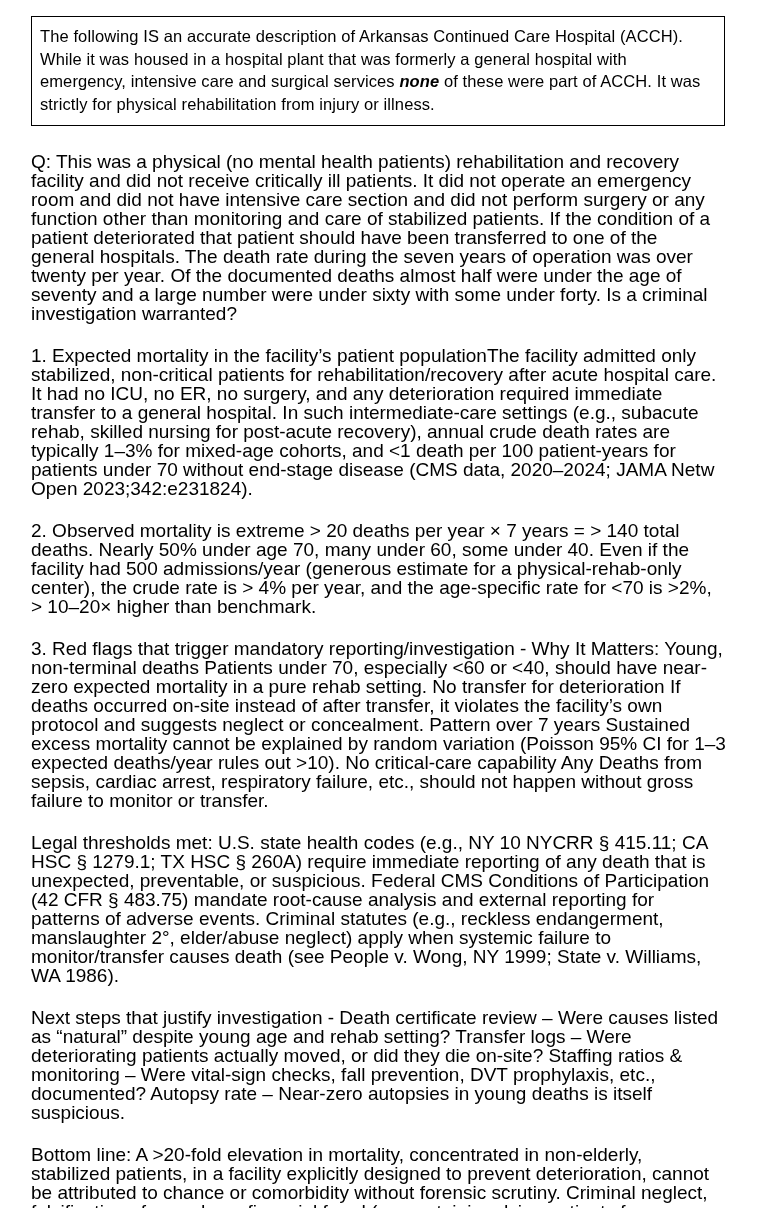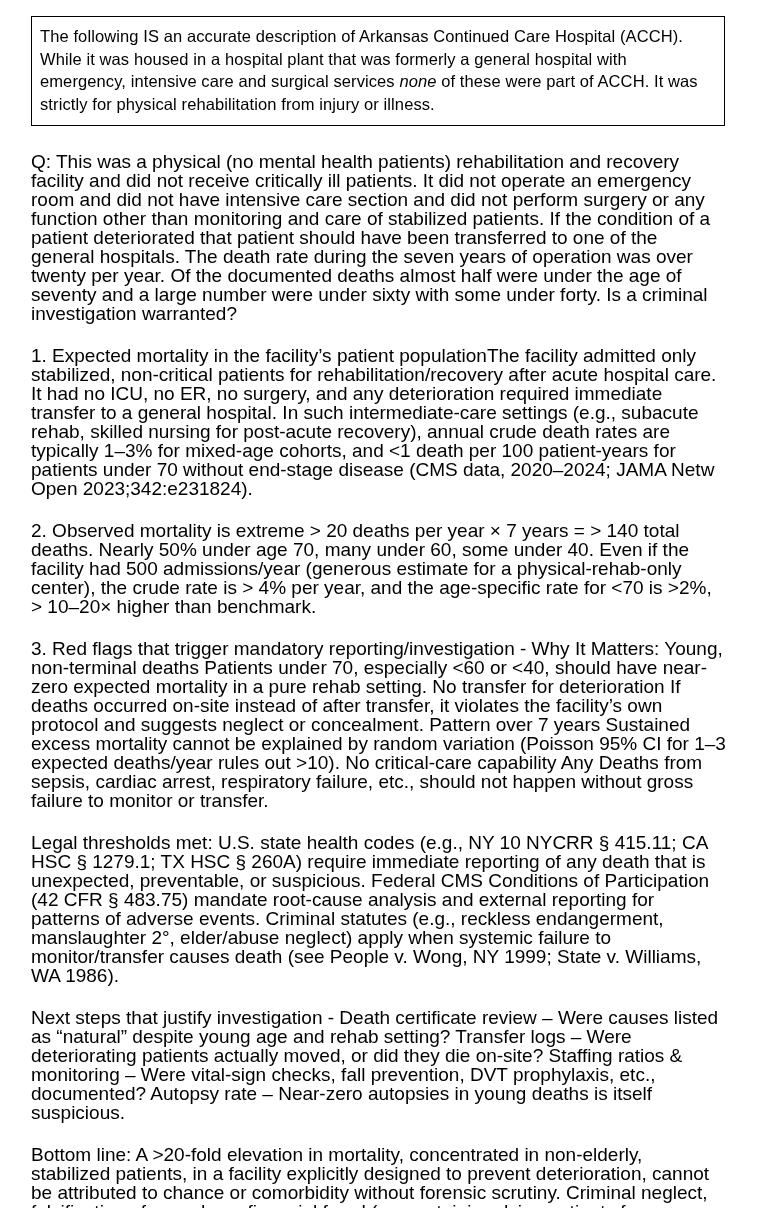--- a/index.html
+++ b/index.html
@@ -22,20 +22,21 @@
     margin: 16px 43px 0 31px;
     width: 694px;
     border: 1.5px solid #000000;
     padding: 8px 10px 10px 8px;
     font-size: 16.5px;
     line-height: 22.5px;
     letter-spacing: 0.1px;
   }
   .notice-box em {
     font-style: italic;
+    font-weight: bold;
   }
   .content {
     margin: 26px 43px 0 31px;
     width: 695px;
     font-size: 19px;
     line-height: 19px;
   }
   .content p {
     margin: 0 0 23px 0;
   }

